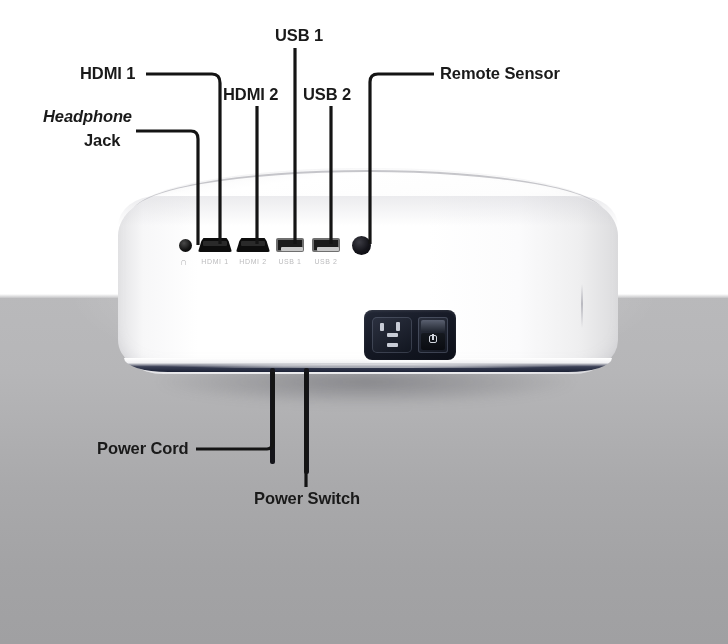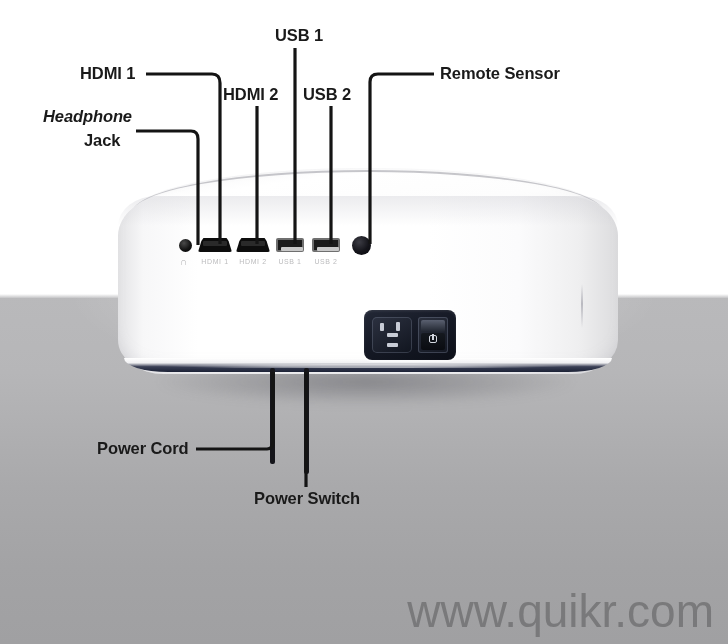--- a/index.html
+++ b/index.html
@@ -392,15 +392,14 @@
 
   <div class="callout-label" style="left:303px; top:85px;">USB 2</div>
 
   <div class="callout-label" style="left:43px; top:107px;font-style:italic;">Headphone</div>
   <div class="callout-label" style="left:72px; top:131px;margin-left:12px;">Jack</div>
 
   <div class="callout-label" style="left:97px; top:439px;">Power Cord</div>
 
   <div class="callout-label" style="left:243px; top:489px;margin-left:11px;">Power Switch</div>
 
-  <div class="watermark">www.quikr.com</div>
 
 </div>
 
 </body></html>

